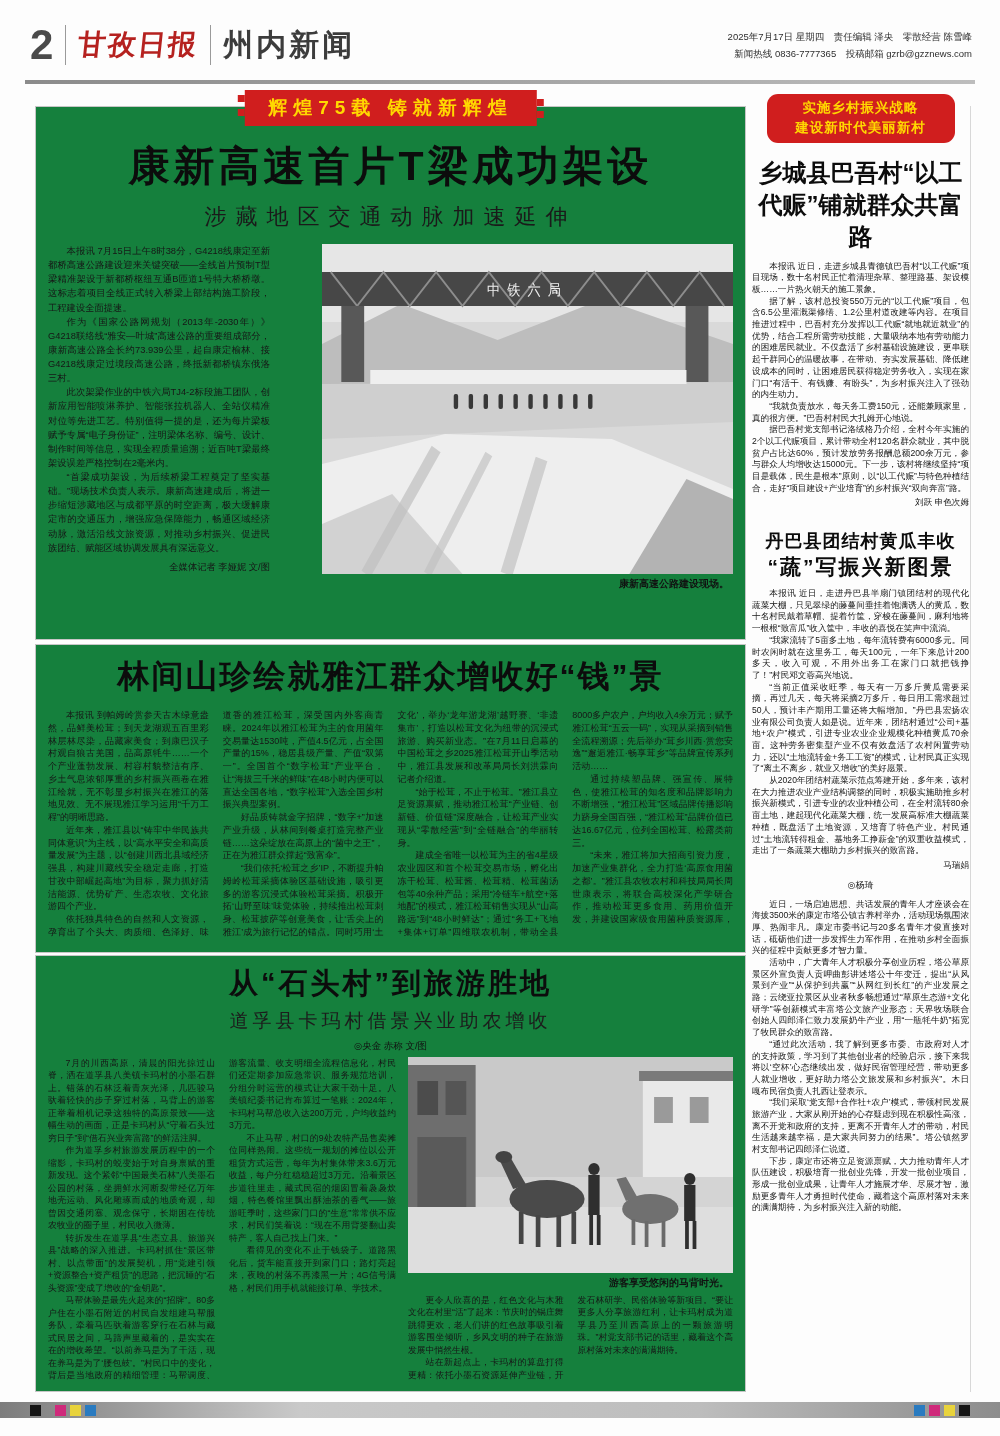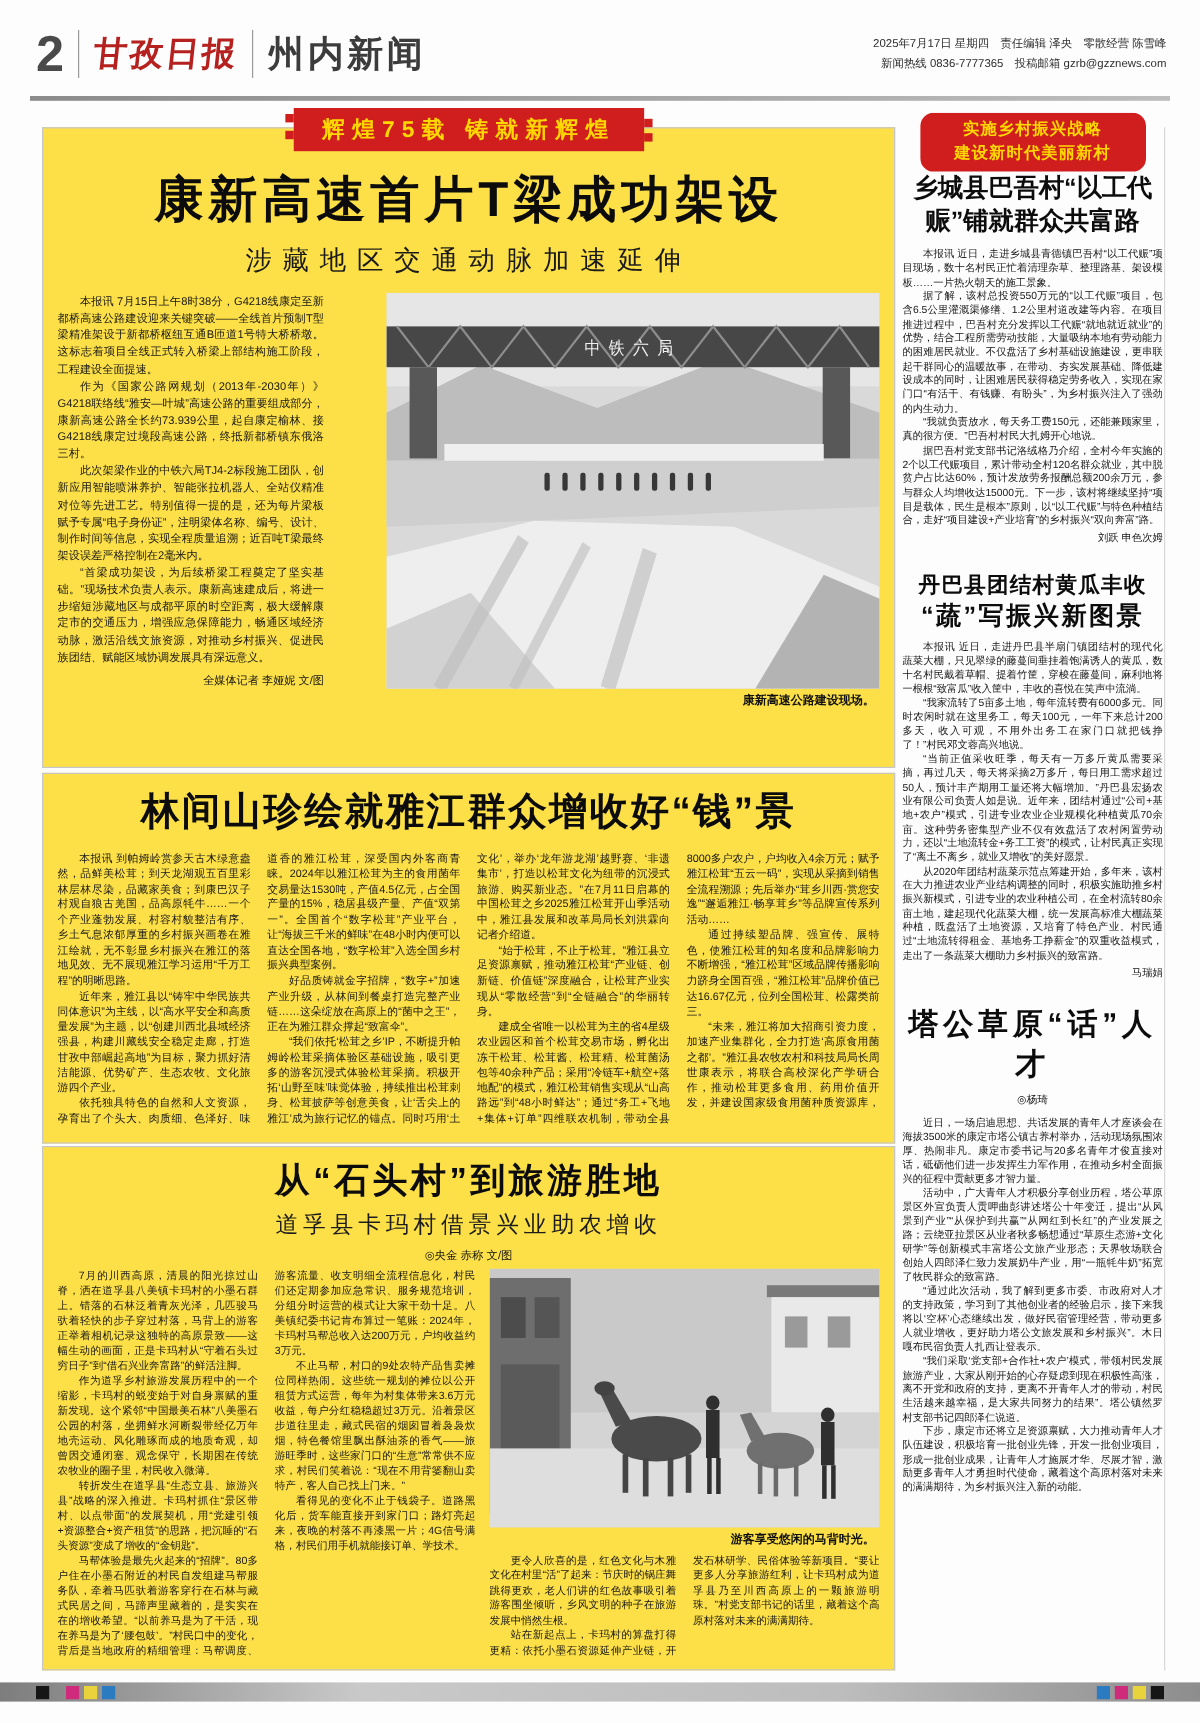--- a/index.html
+++ b/index.html
@@ -15,21 +15,21 @@
   .header { position:absolute; top:24px; left:30px; right:28px; display:flex; align-items:center; }
   .page-num { font-size:42px; font-weight:bold; color:#4a4a4a; line-height:1; }
   .hdiv { width:1px; height:40px; background:#9a9a9a; margin:0 12px; }
   .masthead { color:#b5211f; font-size:28px; font-weight:bold; letter-spacing:2px;
               font-family:"DejaVu Serif", serif; transform:skewX(-6deg); }
   .section-title { font-size:30px; color:#3c3c3c; letter-spacing:3px; font-weight:600; }
   .header-info { margin-left:auto; text-align:right; font-size:9.5px; color:#2e2e2e; line-height:1.8; }
   .header-rule { position:absolute; top:80px; left:25px; right:25px; height:4px;
                  background:linear-gradient(to right,#8b8b8b,#bdbdbd); }
   
-  .article { position:absolute; background:#fde047; border:1px solid #c6c6c6; }
+  .article { position:absolute; background:#15803d; border:1px solid #c6c6c6; }
   .article1 { left:35px; top:106px; width:711px; height:534px; }
   .banner1 { position:absolute; top:-17px; left:50%; transform:translateX(-50%);
              background:#d01e1e; color:#ffd800; font-weight:bold; font-size:19px;
              letter-spacing:6px; padding:5px 24px; white-space:nowrap; }
   .banner1::before, .banner1::after { content:""; position:absolute; width:7px; height:7px; background:#d01e1e; }
   .banner1::before { left:-7px; top:5px;  box-shadow:0 14px 0 #d01e1e; }
   .banner1::after  { right:-7px; top:9px; box-shadow:0 12px 0 #d01e1e; }
   .a1-title { margin-top:32px; text-align:center; font-size:41px; font-weight:900; letter-spacing:4px; color:#0c0c0c;}
   .a1-subtitle { margin-top:8px; text-align:center; font-size:22px; letter-spacing:9px; color:#1a1a1a; }
   .a1-body { display:flex; gap:12px; padding:12px 12px 0; height:406px; overflow:hidden; }
@@ -53,21 +53,21 @@
              font-size:8.8px; line-height:1.42; text-align:justify; color:#161616;}
   .a3-right { flex:1; display:flex; flex-direction:column; }
   .photo2 { width:100%; height:216px; display:block; }
   .a3-cols { column-count:2; column-gap:14px; column-fill:auto; height:96px; margin-top:4px;
              font-size:8.8px; line-height:1.42; text-align:justify; overflow:hidden; color:#161616;}
   
   .right-col { position:absolute; left:752px; top:94px; width:217px; height:1300px; overflow:hidden; }
   .banner2 { width:188px; margin:0 auto; background:#d01e1e; border-radius:11px; color:#ffd800;
              font-weight:bold; font-size:13.5px; text-align:center; line-height:1.5; padding:4px 0; letter-spacing:1px;}
   .rc-title { text-align:center; font-weight:900; color:#0c0c0c; }
-  .rcA-title { font-size:21px; line-height:1.35; }
+  .rcA-title { font-size:24px; line-height:1.35; margin-top:14px; }
   .rc-body { font-size:8.6px; line-height:1.36; text-align:justify; margin-top:7px; color:#161616;}
   .rc-byline { text-align:right; font-size:8.6px; margin-top:3px; }
   .rcB-line1 { font-size:18px; margin-top:20px; letter-spacing:1px;}
   .rcB-line2 { font-size:21px; letter-spacing:2px; }
   .rcC-title { font-size:25px; letter-spacing:4px; margin-top:20px; }
   .rcC-author { text-align:center; font-size:9px; margin-top:7px; }
   .right-edge { position:absolute; left:970px; top:106px; width:1px; height:1286px; background:#d8d8d8; }
   
   .bottom-bar { position:absolute; left:0; right:0; top:1402px; height:16px; display:flex; align-items:center;
                 background:linear-gradient(to right,#7d7d7d,#c9c9c9 30%,#bdbdbd 70%,#8d8d8d); }
@@ -234,21 +234,20 @@
   <h2 class="rc-title rcB-line1">丹巴县团结村黄瓜丰收</h2>
   <h2 class="rc-title rcB-line2">“蔬”写振兴新图景</h2>
   <div class="rc-body bodytext">
     <p>本报讯 近日，走进丹巴县半扇门镇团结村的现代化蔬菜大棚，只见翠绿的藤蔓间垂挂着饱满诱人的黄瓜，数十名村民戴着草帽、提着竹筐，穿梭在藤蔓间，麻利地将一根根“致富瓜”收入筐中，丰收的喜悦在笑声中流淌。</p>
     <p>“我家流转了5亩多土地，每年流转费有6000多元。同时农闲时就在这里务工，每天100元，一年下来总计200多天，收入可观，不用外出务工在家门口就把钱挣了！”村民邓文蓉高兴地说。</p>
     <p>“当前正值采收旺季，每天有一万多斤黄瓜需要采摘，再过几天，每天将采摘2万多斤，每日用工需求超过50人，预计丰产期用工量还将大幅增加。”丹巴县宏扬农业有限公司负责人如是说。近年来，团结村通过“公司+基地+农户”模式，引进专业农业企业规模化种植黄瓜70余亩。这种劳务密集型产业不仅有效盘活了农村闲置劳动力，还以“土地流转金+务工工资”的模式，让村民真正实现了“离土不离乡，就业又增收”的美好愿景。</p>
     <p>从2020年团结村蔬菜示范点筹建开始，多年来，该村在大力推进农业产业结构调整的同时，积极实施助推乡村振兴新模式，引进专业的农业种植公司，在全村流转80余亩土地，建起现代化蔬菜大棚，统一发展高标准大棚蔬菜种植，既盘活了土地资源，又培育了特色产业。村民通过“土地流转得租金、基地务工挣薪金”的双重收益模式，走出了一条蔬菜大棚助力乡村振兴的致富路。</p>
     <div class="rc-byline">马瑞娟</div>
   </div>
 
-  <h2 class="rc-title rcC-title">塔公草原“话”人才</h2>
   <div class="rcC-author">◎杨琦</div>
   <div class="rc-body bodytext">
     <p>近日，一场启迪思想、共话发展的青年人才座谈会在海拔3500米的康定市塔公镇古养村举办，活动现场氛围浓厚、热闹非凡。康定市委书记与20多名青年才俊直接对话，砥砺他们进一步发挥生力军作用，在推动乡村全面振兴的征程中贡献更多才智力量。</p>
     <p>活动中，广大青年人才积极分享创业历程，塔公草原景区外宣负责人贡呷曲彭讲述塔公十年变迁，提出“从风景到产业”“从保护到共赢”“从网红到长红”的产业发展之路；云绕亚拉景区从业者秋多畅想通过“草原生态游+文化研学”等创新模式丰富塔公文旅产业形态；天界牧场联合创始人四郎泽仁致力发展奶牛产业，用“一瓶牦牛奶”拓宽了牧民群众的致富路。</p>
     <p>“通过此次活动，我了解到更多市委、市政府对人才的支持政策，学习到了其他创业者的经验启示，接下来我将以‘空杯’心态继续出发，做好民宿管理经营，带动更多人就业增收，更好助力塔公文旅发展和乡村振兴”。木日嘎布民宿负责人扎西让登表示。</p>
     <p>“我们采取‘党支部+合作社+农户’模式，带领村民发展旅游产业，大家从刚开始的心存疑虑到现在积极性高涨，离不开党和政府的支持，更离不开青年人才的带动，村民生活越来越幸福，是大家共同努力的结果”。塔公镇然罗村支部书记四郎泽仁说道。</p>
     <p>下步，康定市还将立足资源禀赋，大力推动青年人才队伍建设，积极培育一批创业先锋，开发一批创业项目，形成一批创业成果，让青年人才施展才华、尽展才智，激励更多青年人才勇担时代使命，藏着这个高原村落对未来的满满期待，为乡村振兴注入新的动能。</p>
   </div>
 </aside>
 

